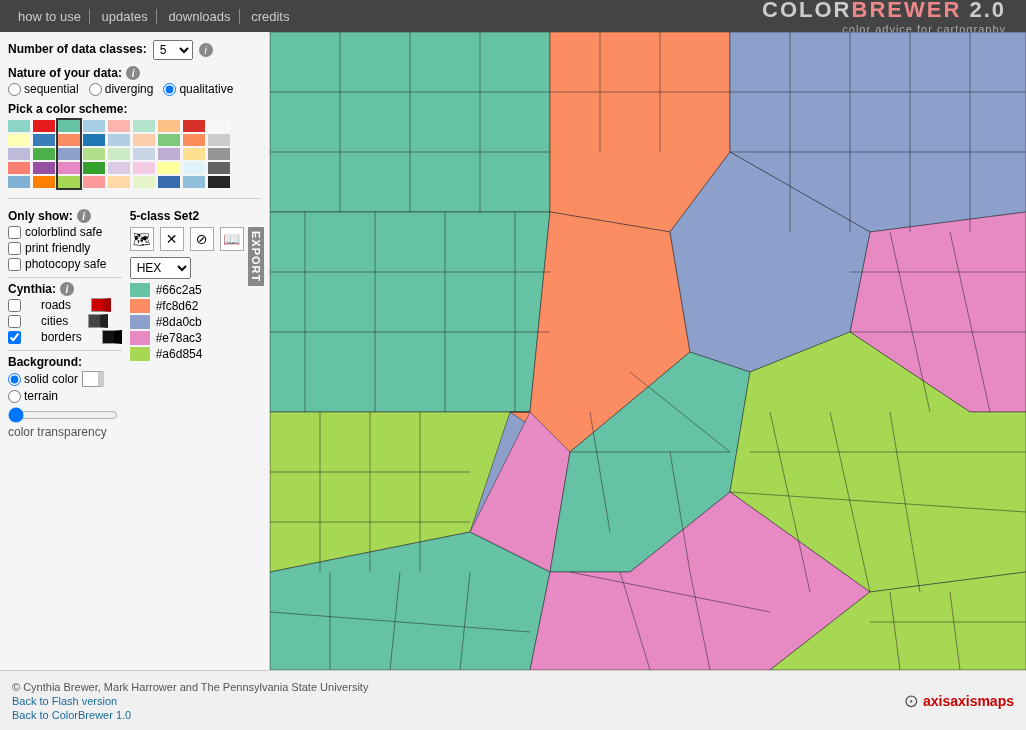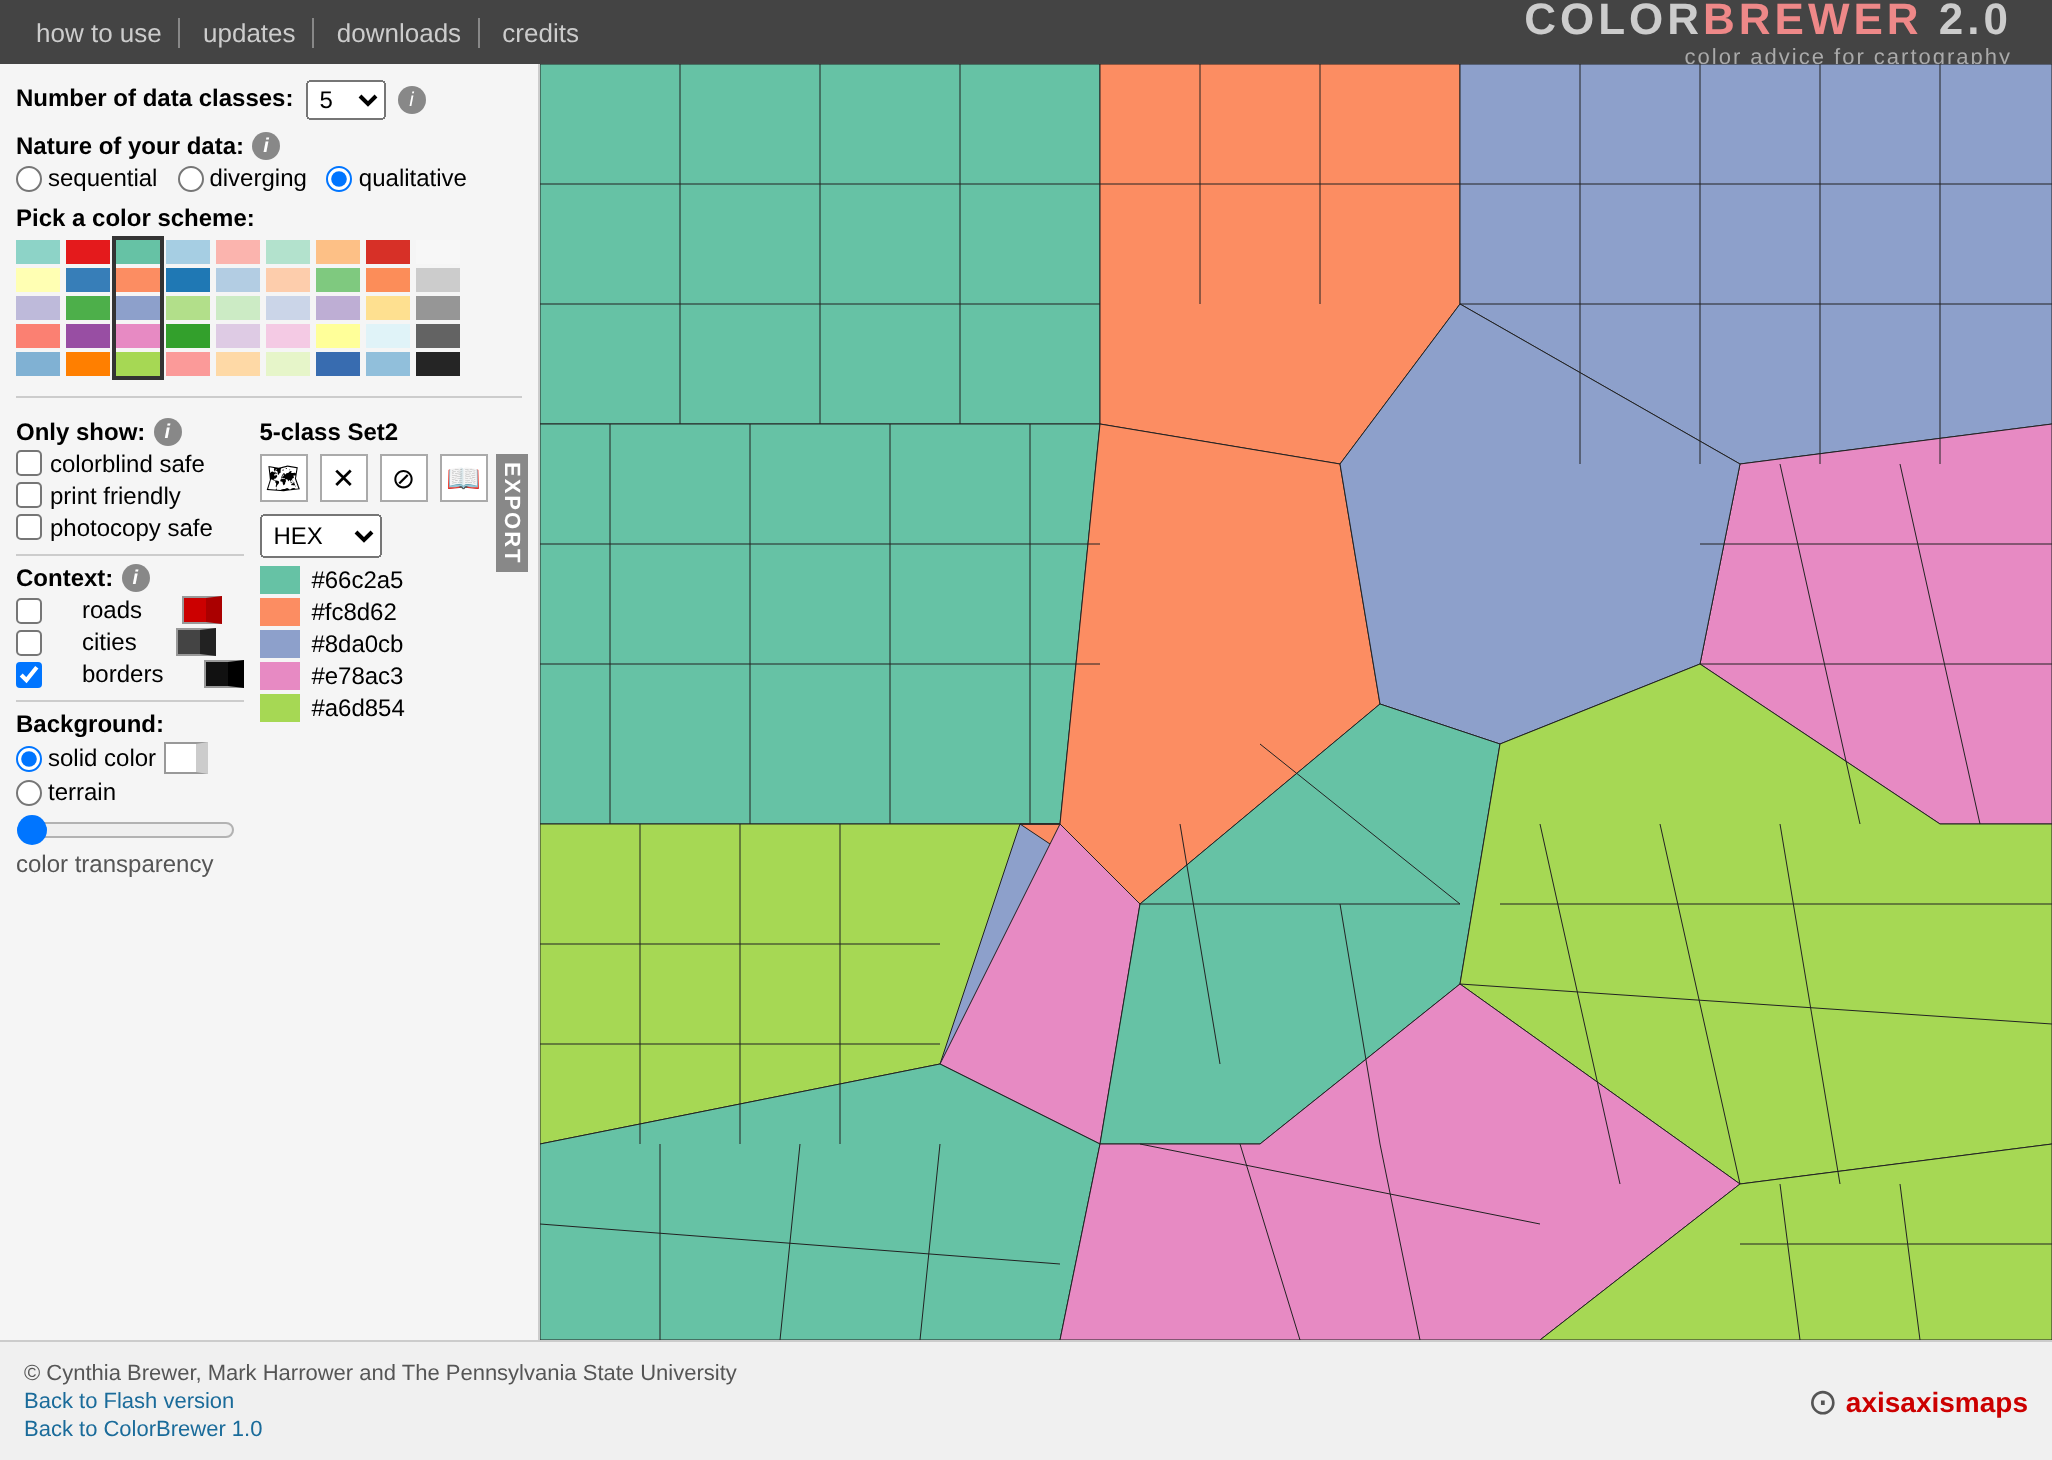--- a/index.html
+++ b/index.html
@@ -114,21 +114,21 @@
     .divider { border: none; border-top: 1px solid #ccc; margin: 4px 0; }
 
     .bottom-left {
       display: flex;
       gap: 8px;
     }
 
     .only-show-panel {
       flex: 1;
     }
-    .checkbox-label { display: flex; align-items: flex-start; gap: 4px; font-size: 12px; margin-bottom: 2px; cursor: pointer; }
+    .checkbox-label { display: flex; align-items: center; gap: 4px; font-size: 12px; margin-bottom: 2px; cursor: pointer; }
 
     .color-info-panel {
       flex: 1.2;
       min-width: 140px;
     }
     .panel-heading { font-weight: bold; font-size: 12px; margin-bottom: 4px; }
     .icon-row { display: flex; gap: 6px; align-items: center; margin-bottom: 6px; }
     .icon-btn {
       width: 24px; height: 24px;
       border: 1px solid #aaa;
@@ -373,21 +373,21 @@
         </label>
         <label class="checkbox-label">
           <input type="checkbox" style=""> 
             <span>photocopy safe</span>
         </label>
 
         <hr class="divider" style="margin-top: 6px;">
 
         <div class="context-panel">
           <div class="section-title">
-            <span>Context:</span>
+            <span>Cynthia:</span>
             <span class="info-icon">i</span>
           </div>
           <div class="context-row">
             <input type="checkbox" style="">
             <span>roads</span>
             <div class="context-color-box" style="background:#cc0000; border-right: 8px solid #aa0000;"></div>
           </div>
           <div class="context-row">
             <input type="checkbox" style="">
             <span>cities</span>

